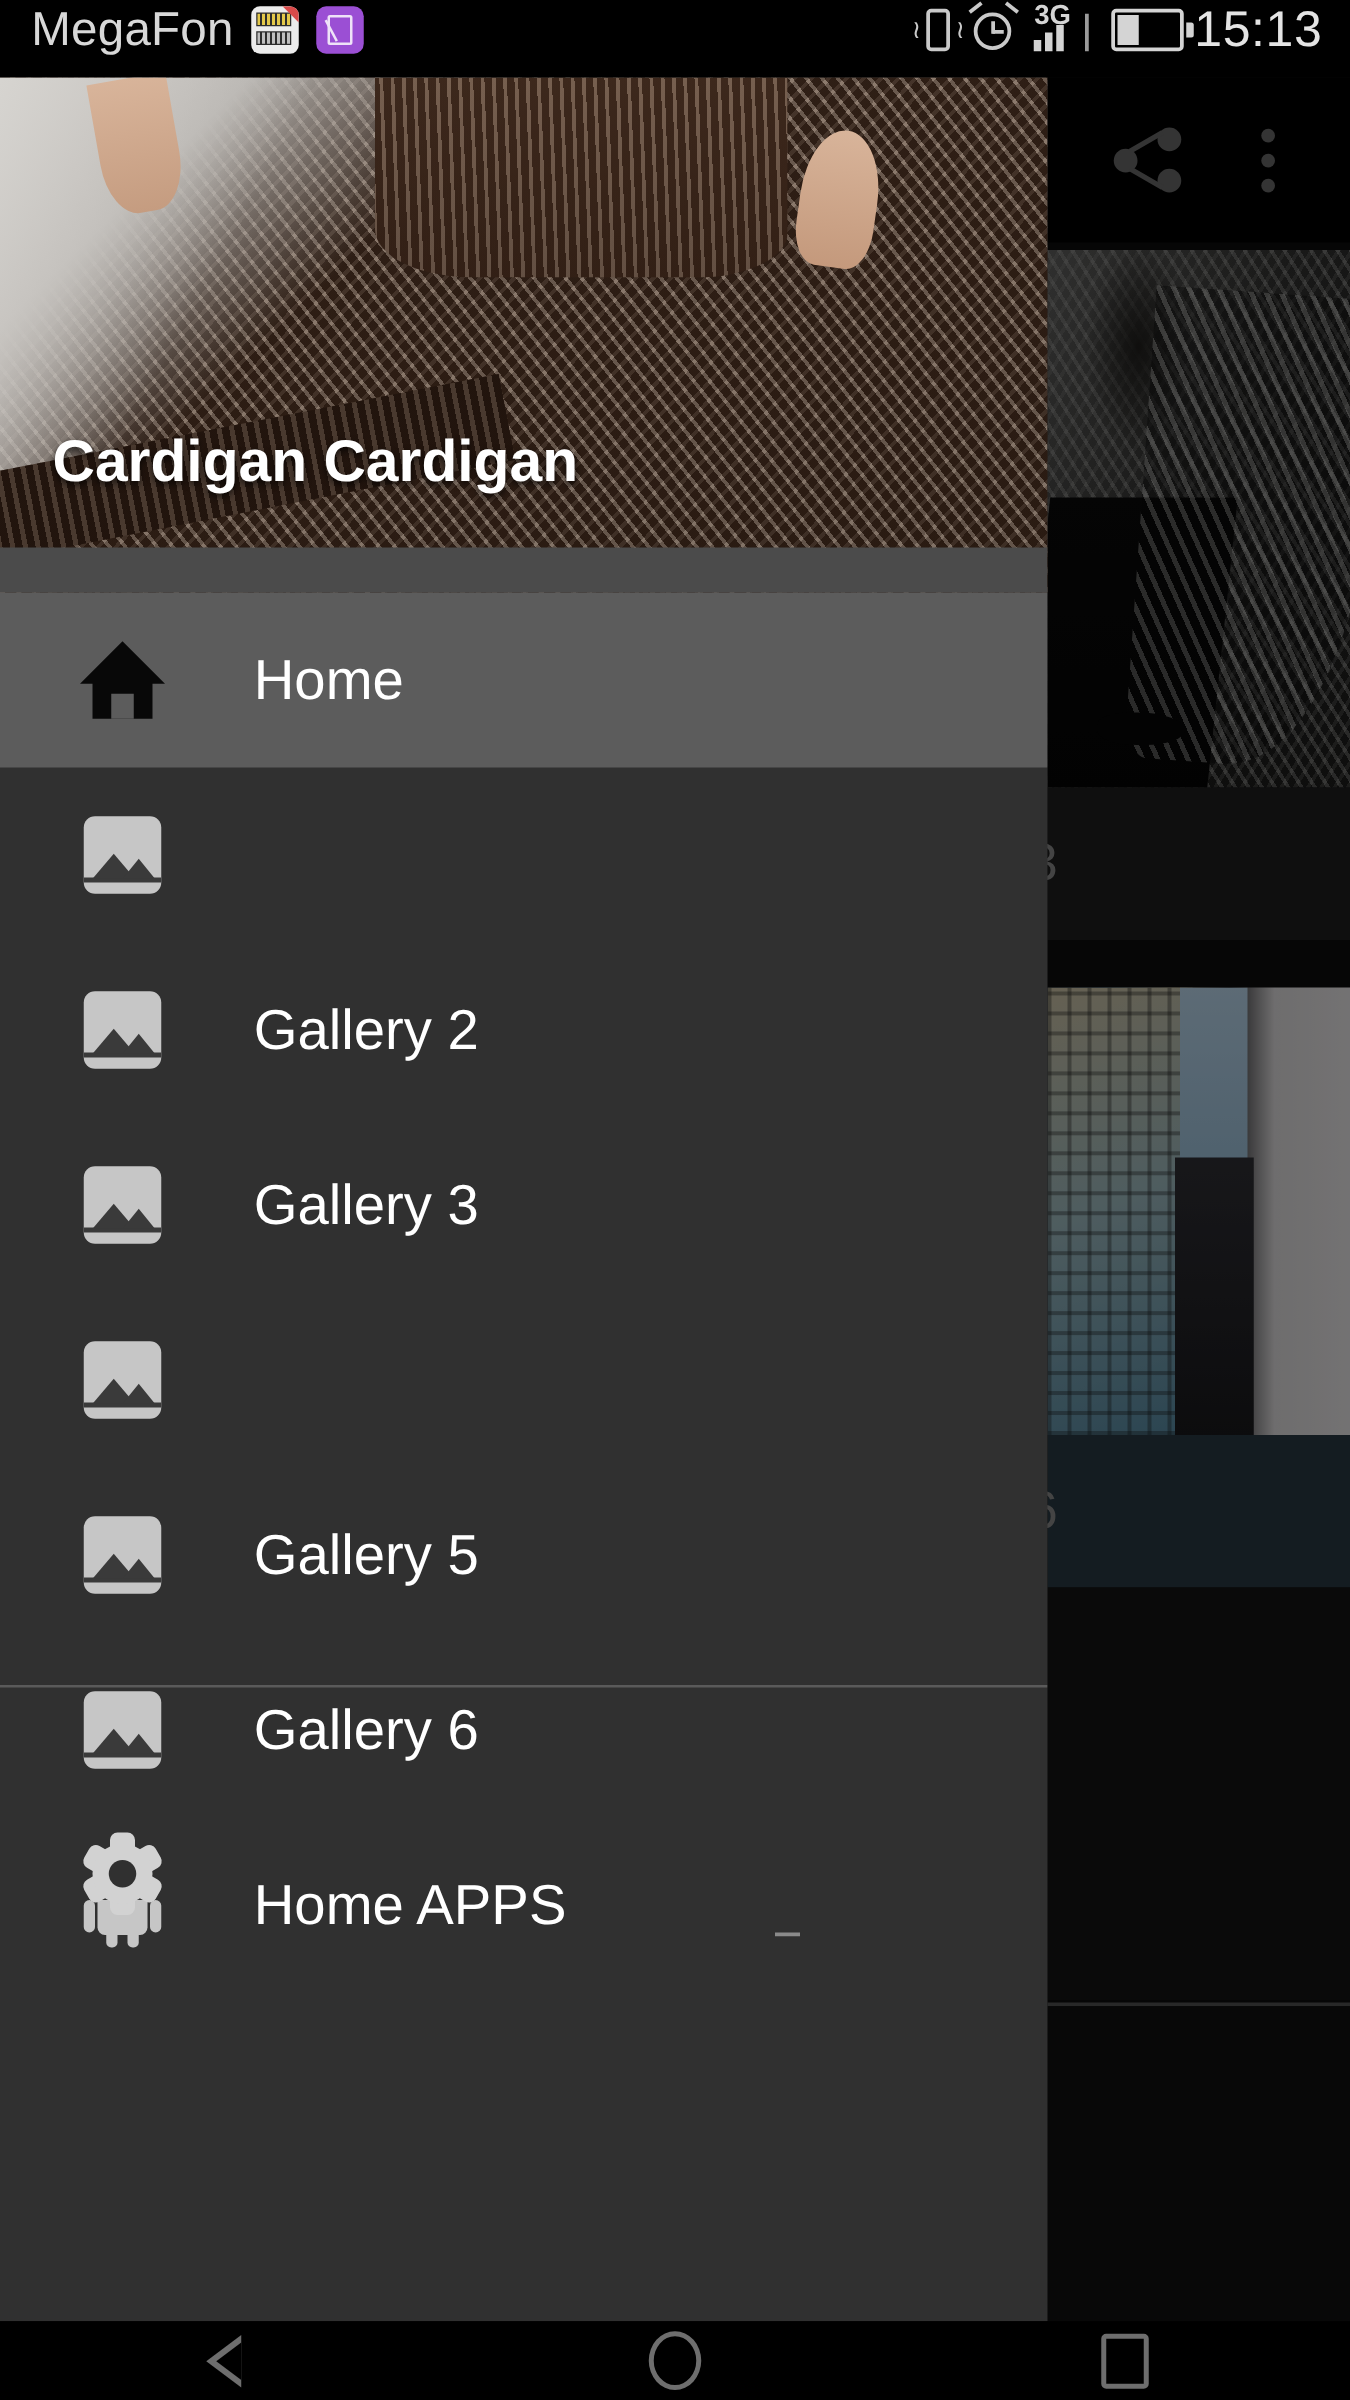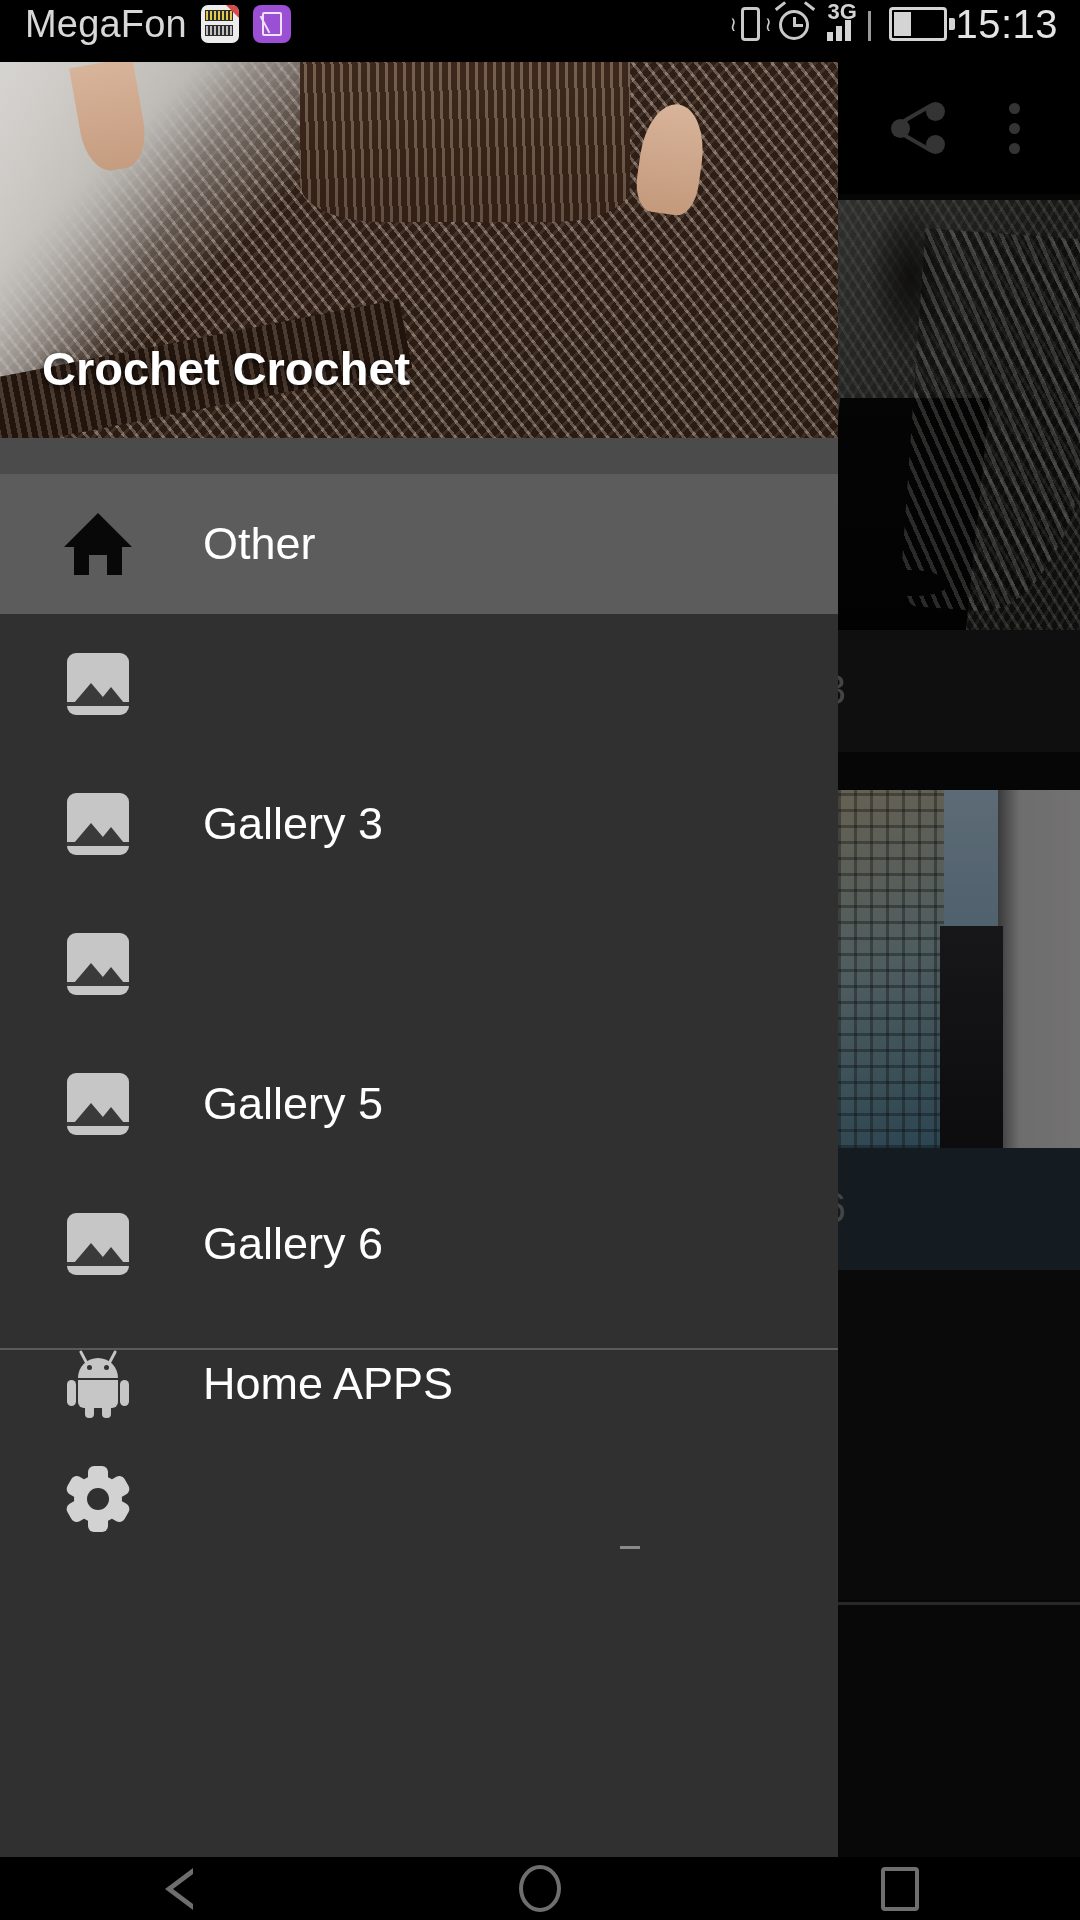--- a/index.html
+++ b/index.html
@@ -392,47 +392,57 @@
   <div id="scrim"></div>
 
   <div id="drawer">
 
     <div id="drawer-header">
       <div class="wall"></div>
       <div class="sleeve"></div>
       <div class="arm-l"></div>
       <div class="arm-r"></div>
       <div class="hemline"></div>
-      <div id="drawer-title">Crochet Crochet</div>
+      <div id="drawer-title">Cardigan Cardigan</div>
       <div id="drawer-header-shade"></div>
     </div>
 
     <div id="drawer-menu">
 
       <div class="menu-item selected">
         <div class="mi-icon">
           <div class="home-ic">
               <div class="roof"></div>
               <div class="base"></div>
               <div class="door"></div>
             </div>
         </div>
-        <div class="mi-label">Other</div>
+        <div class="mi-label">Home</div>
       </div>
 
       <div class="menu-item">
         <div class="mi-icon">
           <div class="img-ic">
               <div class="ground"></div>
               <div class="m1"></div>
               <div class="m2"></div>
             </div>
         </div>
       </div>
 
+      <div class="menu-item">
+        <div class="mi-icon">
+          <div class="img-ic">
+              <div class="ground"></div>
+              <div class="m1"></div>
+              <div class="m2"></div>
+            </div>
+        </div>
+        <div class="mi-label">Gallery 2</div>
+      </div>
 
       <div class="menu-item">
         <div class="mi-icon">
           <div class="img-ic">
               <div class="ground"></div>
               <div class="m1"></div>
               <div class="m2"></div>
             </div>
         </div>
         <div class="mi-label">Gallery 3</div>

